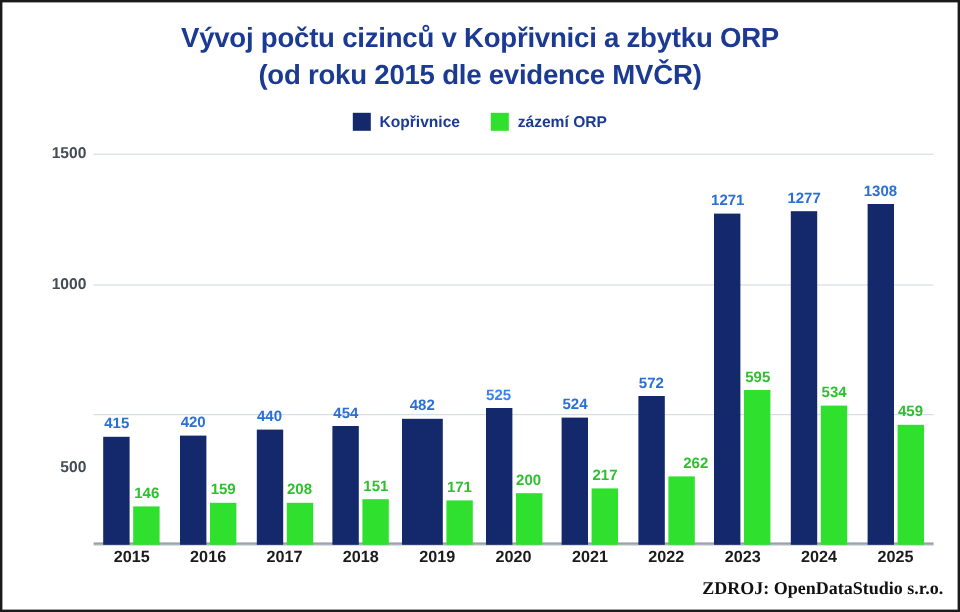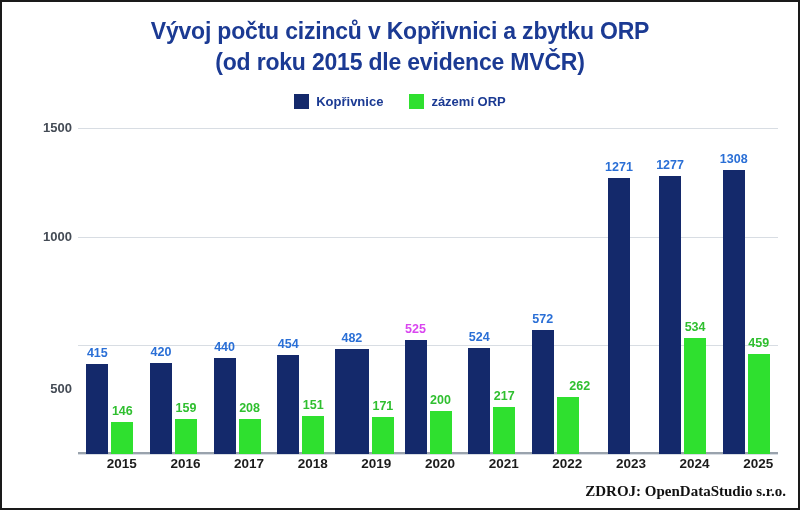--- a/index.html
+++ b/index.html
@@ -136,21 +136,21 @@
   }
   .bar.kop .bar-label {
     color: #2a6fd6;
   }
   .bar.orp .bar-label {
     color: #2fbf2f;
   }
   
   .xlabels {
     position: absolute;
-    left: 88px;
+    left: 76px;
     top: 454px;
     width: 700px;
     display: flex;
     justify-content: center;
   }
   .xlabel {
     flex: 1 1 0;
     text-align: center;
     font-size: 13.5px;
     font-weight: bold;
@@ -235,21 +235,21 @@
         <div class="group">
           <div class="bar kop" style="height: 104.755px; background: rgb(20, 41, 107); padding-left: 12px;">
             <span class="bar-label" style="color: rgb(42, 111, 214);">482</span>
           </div>
           <div class="bar orp" style="height: 37.164px; background: rgb(47, 224, 47);">
             <span class="bar-label" style="color: rgb(47, 191, 47);">171</span>
           </div>
         </div>
         <div class="group">
           <div class="bar kop" style="height: 114.1px; background: rgb(20, 41, 107);">
-            <span class="bar-label" style="color: #d946ef; text-align: right;">525</span>
+            <span class="bar-label" style="color: #3b82f6; text-align: right;">525</span>
           </div>
           <div class="bar orp" style="height: 43.4667px; background: rgb(47, 224, 47);">
             <span class="bar-label" style="color: rgb(47, 191, 47);">200</span>
           </div>
         </div>
         <div class="group">
           <div class="bar kop" style="height: 106px; background: rgb(20, 41, 107);">
             <span class="bar-label" style="color: rgb(42, 111, 214);">524</span>
           </div>
           <div class="bar orp" style="height: 47.1613px; background: rgb(47, 224, 47);">
@@ -260,20 +260,23 @@
           <div class="bar kop" style="height: 124.315px; background: rgb(20, 41, 107);">
             <span class="bar-label" style="color: rgb(42, 111, 214);">572</span>
           </div>
           <div class="bar orp" style="height: 56.9413px; background: rgb(47, 224, 47);">
             <span class="bar-label" style="color: rgb(47, 191, 47); margin-left: 12px;">262</span>
           </div>
         </div>
         <div class="group">
           <div class="bar kop" style="height: 276.231px; background: rgb(20, 41, 107);">
             <span class="bar-label" style="color: rgb(42, 111, 214);">1271</span>
+          </div>
+          <div class="bar orp" style="height: 129.313px; background: rgb(47, 224, 47);">
+            <span class="bar-label" style="color: rgb(47, 191, 47);">595</span>
           </div>
         </div>
         <div class="group">
           <div class="bar kop" style="height: 277.535px; background: rgb(20, 41, 107);">
             <span class="bar-label" style="color: rgb(42, 111, 214);">1277</span>
           </div>
           <div class="bar orp" style="height: 116.056px; background: rgb(47, 224, 47);">
             <span class="bar-label" style="color: rgb(47, 191, 47);">534</span>
           </div>
         </div>

